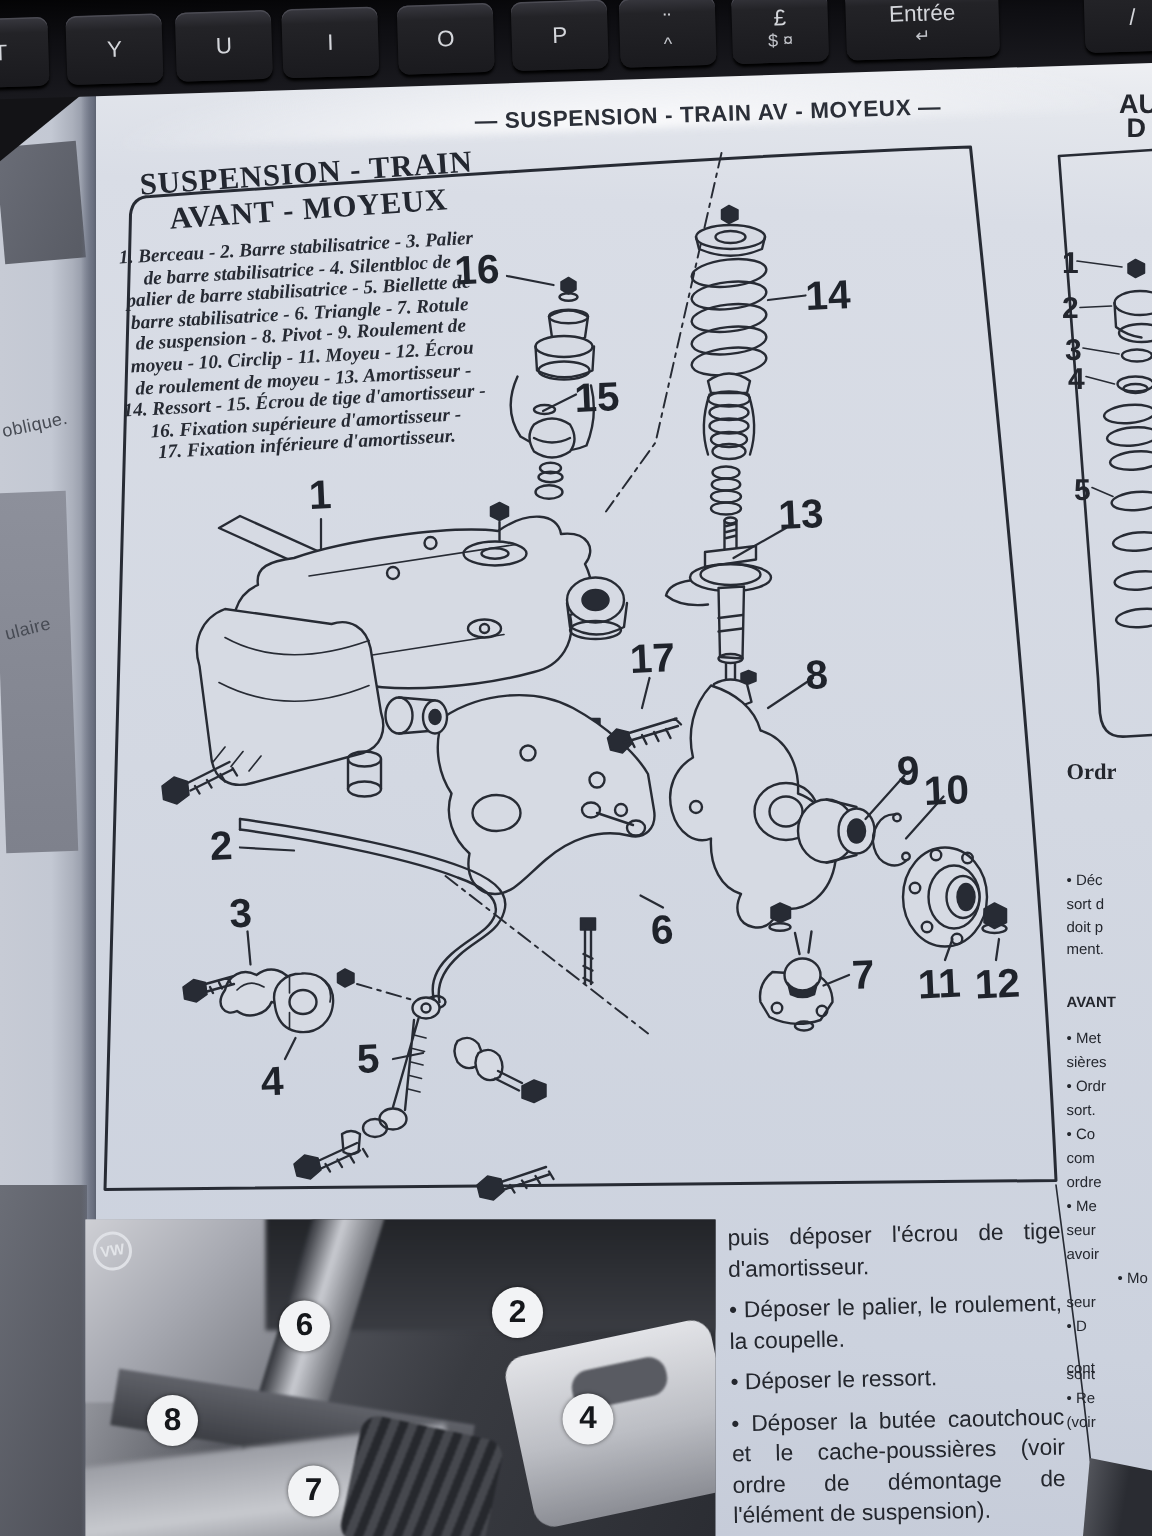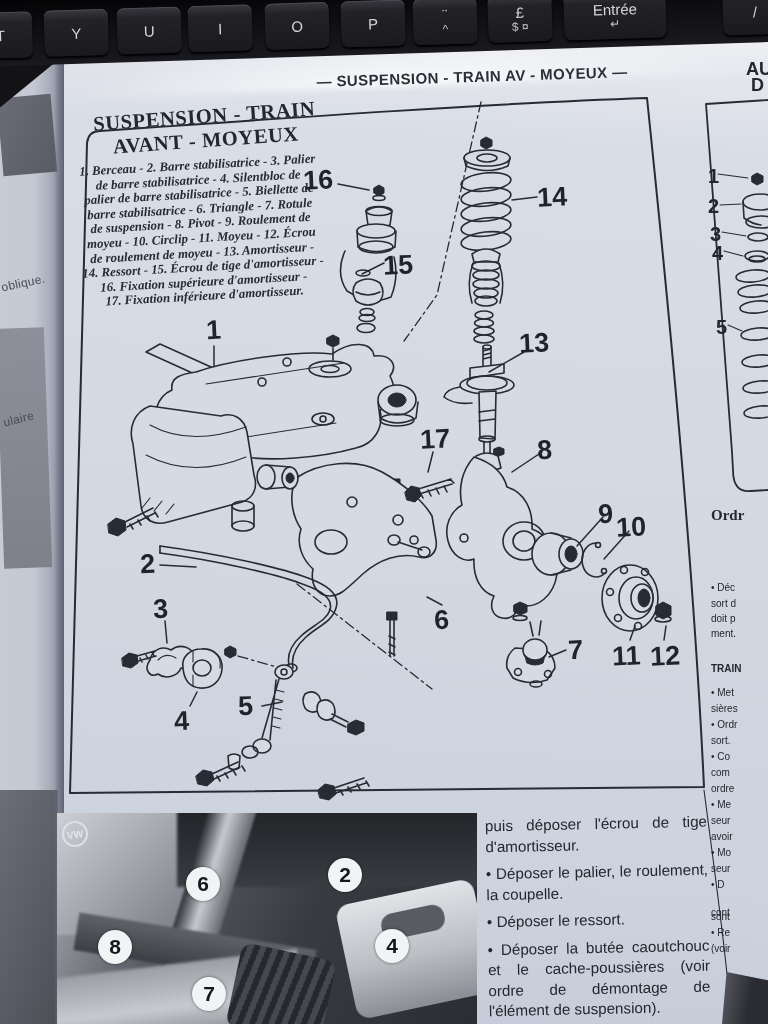--- a/index.html
+++ b/index.html
@@ -436,32 +436,32 @@
   </div>
 <div class="rfrag-host" data-name="right-page-text">
 
 <div class="rfrag rp-tophead" data-name="text-fragment" style="left: 746px; top: 60px;">AU</div>
     <div class="rfrag rp-tophead" data-name="text-fragment" style="left: 751px; top: 76px;">D</div>
     <div class="rfrag rp-head" data-name="text-fragment" style="left: 711px; top: 508px;">Ordr</div>
     <div class="rfrag" data-name="text-fragment" style="left: 711px; top: 583px;">• Déc</div>
     <div class="rfrag" data-name="text-fragment" style="left: 711px; top: 599px;">sort d</div>
     <div class="rfrag" data-name="text-fragment" style="left: 711px; top: 614px;">doit p</div>
     <div class="rfrag" data-name="text-fragment" style="left: 711px; top: 629px;">ment.</div>
-    <div class="rfrag rp-bold" data-name="text-fragment" style="left: 711px; top: 664px;">TRAIN</div>
+    <div class="rfrag rp-bold" data-name="text-fragment" style="left: 711px; top: 664px;">AVANT</div>
     <div class="rfrag" data-name="text-fragment" style="left: 711px; top: 688px;">• Met</div>
     <div class="rfrag" data-name="text-fragment" style="left: 711px; top: 704px;">sières</div>
     <div class="rfrag" data-name="text-fragment" style="left: 711px; top: 720px;">• Ordr</div>
     <div class="rfrag" data-name="text-fragment" style="left: 711px; top: 736px;">sort.</div>
     <div class="rfrag" data-name="text-fragment" style="left: 711px; top: 752px;">• Co</div>
     <div class="rfrag" data-name="text-fragment" style="left: 711px; top: 768px;">com</div>
     <div class="rfrag" data-name="text-fragment" style="left: 711px; top: 784px;">ordre</div>
     <div class="rfrag" data-name="text-fragment" style="left: 711px; top: 800px;">• Me</div>
     <div class="rfrag" data-name="text-fragment" style="left: 711px; top: 816px;">seur</div>
     <div class="rfrag" data-name="text-fragment" style="left: 711px; top: 832px;">avoir</div>
-    <div class="rfrag" data-name="text-fragment" style="left: 711px; top: 848px; text-align: center;">• Mo</div>
+    <div class="rfrag" data-name="text-fragment" style="left: 745px; top: 848px; text-align: center;">• Mo</div>
     <div class="rfrag" data-name="text-fragment" style="left: 711px; top: 864px;">seur</div>
     <div class="rfrag" data-name="text-fragment" style="left: 711px; top: 880px;">• D</div>
     <div class="rfrag" data-name="text-fragment" style="left: 711px; top: 896px; margin-top: 12px;">cont</div>
     <div class="rfrag" data-name="text-fragment" style="left: 711px; top: 912px;">sont</div>
     <div class="rfrag" data-name="text-fragment" style="left: 711px; top: 928px;">• Re</div>
     <div class="rfrag" data-name="text-fragment" style="left: 711px; top: 944px;">(voir</div>
   </div>
 
 <div class="photo" data-name="workshop-photo">
   <div class="ph-engine" data-name="engine-block"></div>

